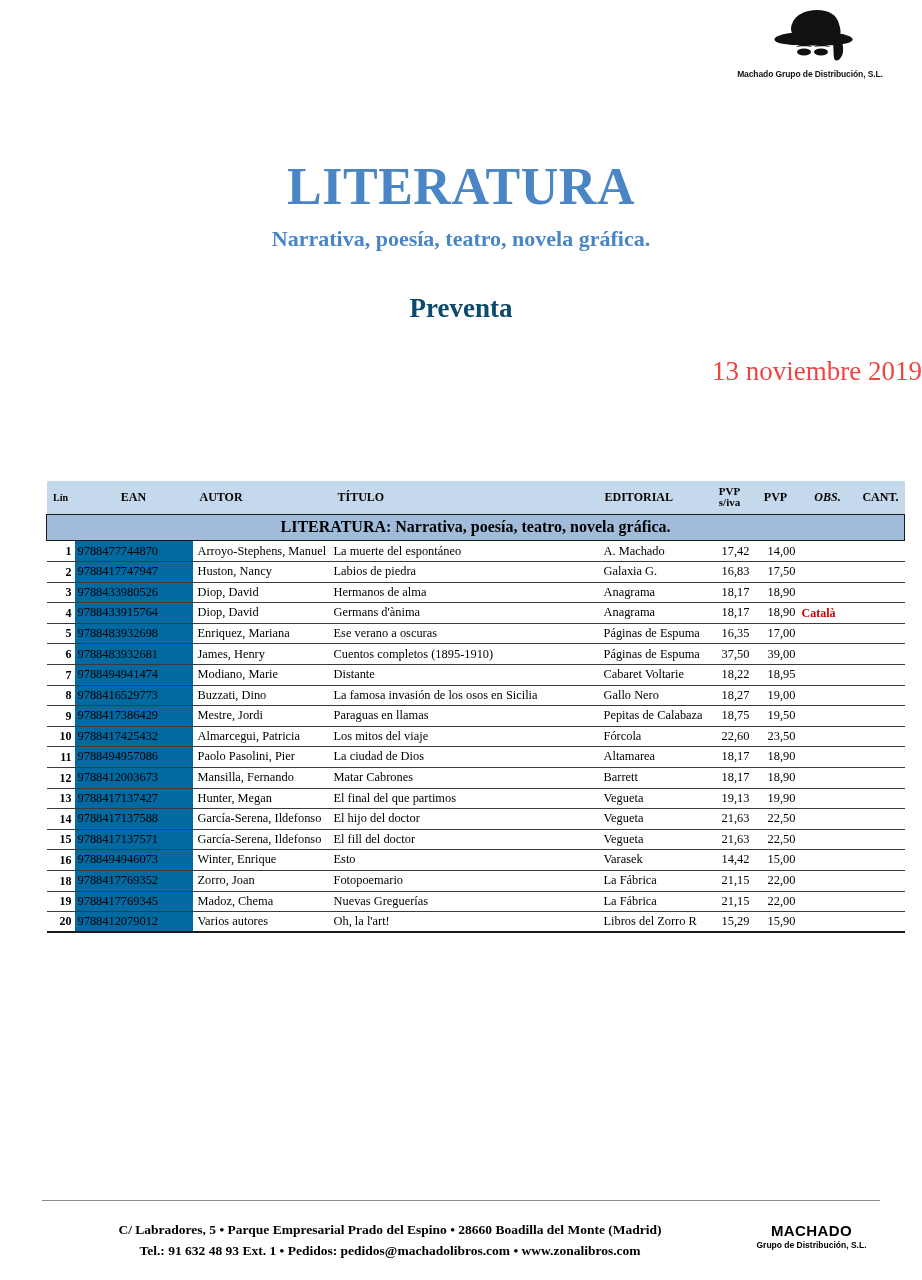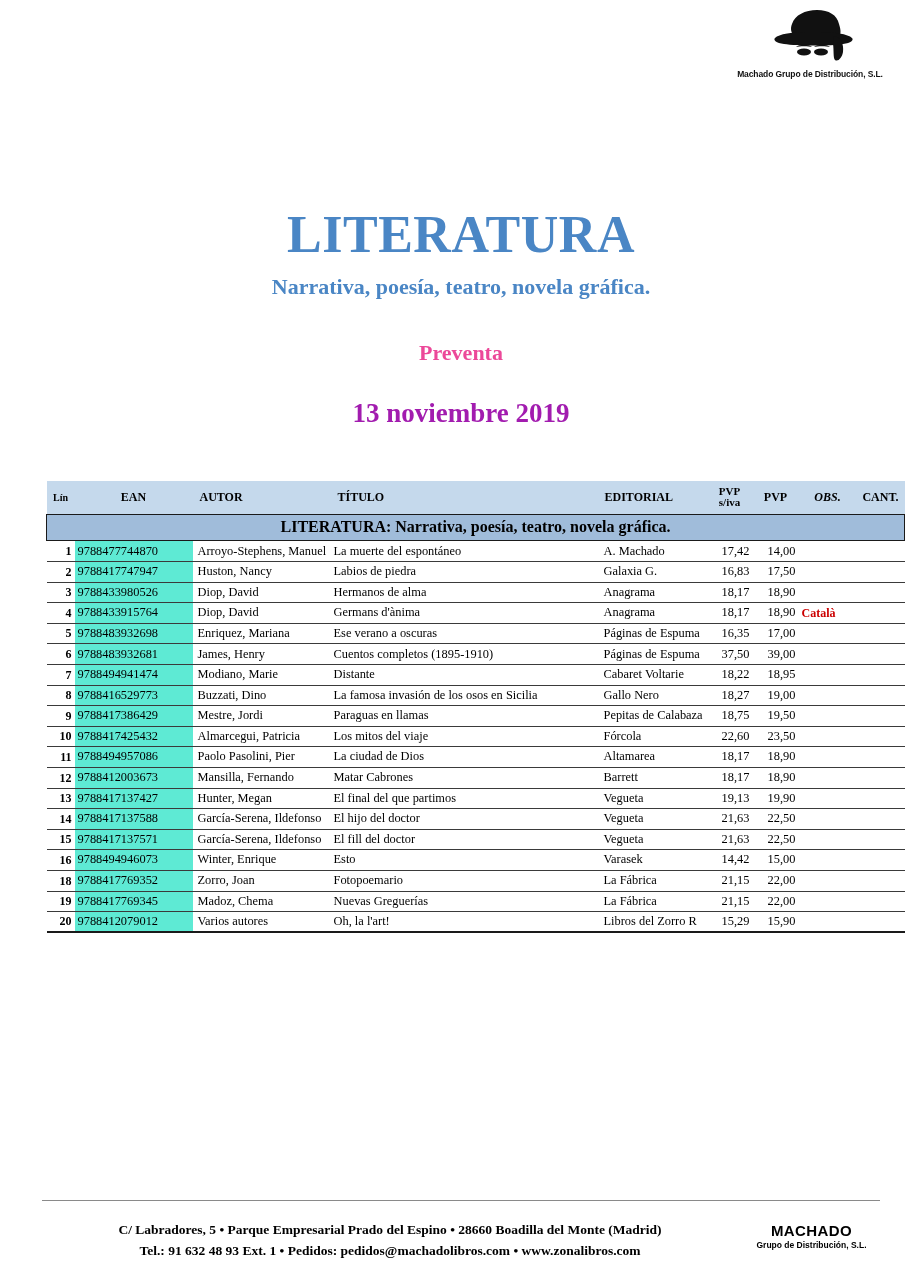--- a/index.html
+++ b/index.html
@@ -39,50 +39,50 @@
     margin-top: 1px;
   }
 
   
   .titles {
     position: absolute;
     top: 160px;
     left: 0;
     width: 922px;
     text-align: center;
-    margin-top: 48px;
   }
   .doc-title {
     font-size: 52px;
     font-weight: bold;
     color: #4a86c5;
     letter-spacing: 0.5px;
     line-height: 1.05;
     margin: 0;
   }
   .doc-subtitle {
     font-size: 22px;
     font-weight: bold;
     color: #4a86c5;
     margin: 11px 0 0 0;
     line-height: 1.2;
   }
   .doc-kind {
-    font-size: 22px;
-    font-weight: bold;
-    color: #ec4899;
+    font-size: 27px;
+    font-weight: bold;
+    color: #0c4a6e;
     margin: 40px 0 0 0;
     line-height: 1.2;
   }
   .doc-date {
     font-size: 27px;
-    font-weight: bold;
-    color: #a21caf;
+    font-weight: normal;
+    color: #ef4444;
     margin: 31px 0 0 0;
     line-height: 1.2;
+    text-align: right;
   }
 
   
   .table-wrap {
     position: absolute;
     top: 481px;
     left: 46px;
     width: 858px;
   }
   table.listing {
@@ -149,21 +149,21 @@
   tbody.rows tr:last-child td {
     border-bottom: 2px solid #1a1a1a;
   }
   td.d-lin {
     text-align: right;
     font-weight: bold;
     font-size: 12px;
     padding-right: 5px;
   }
   td.d-ean {
-    background: #5eead4;
+    background: #0369a1;
     text-align: left;
     padding-left: 5px;
   }
   td.d-aut {
     text-align: left;
     padding-left: 5px;
     position: relative;
   }
   td.d-aut .clip {
     position: absolute;

